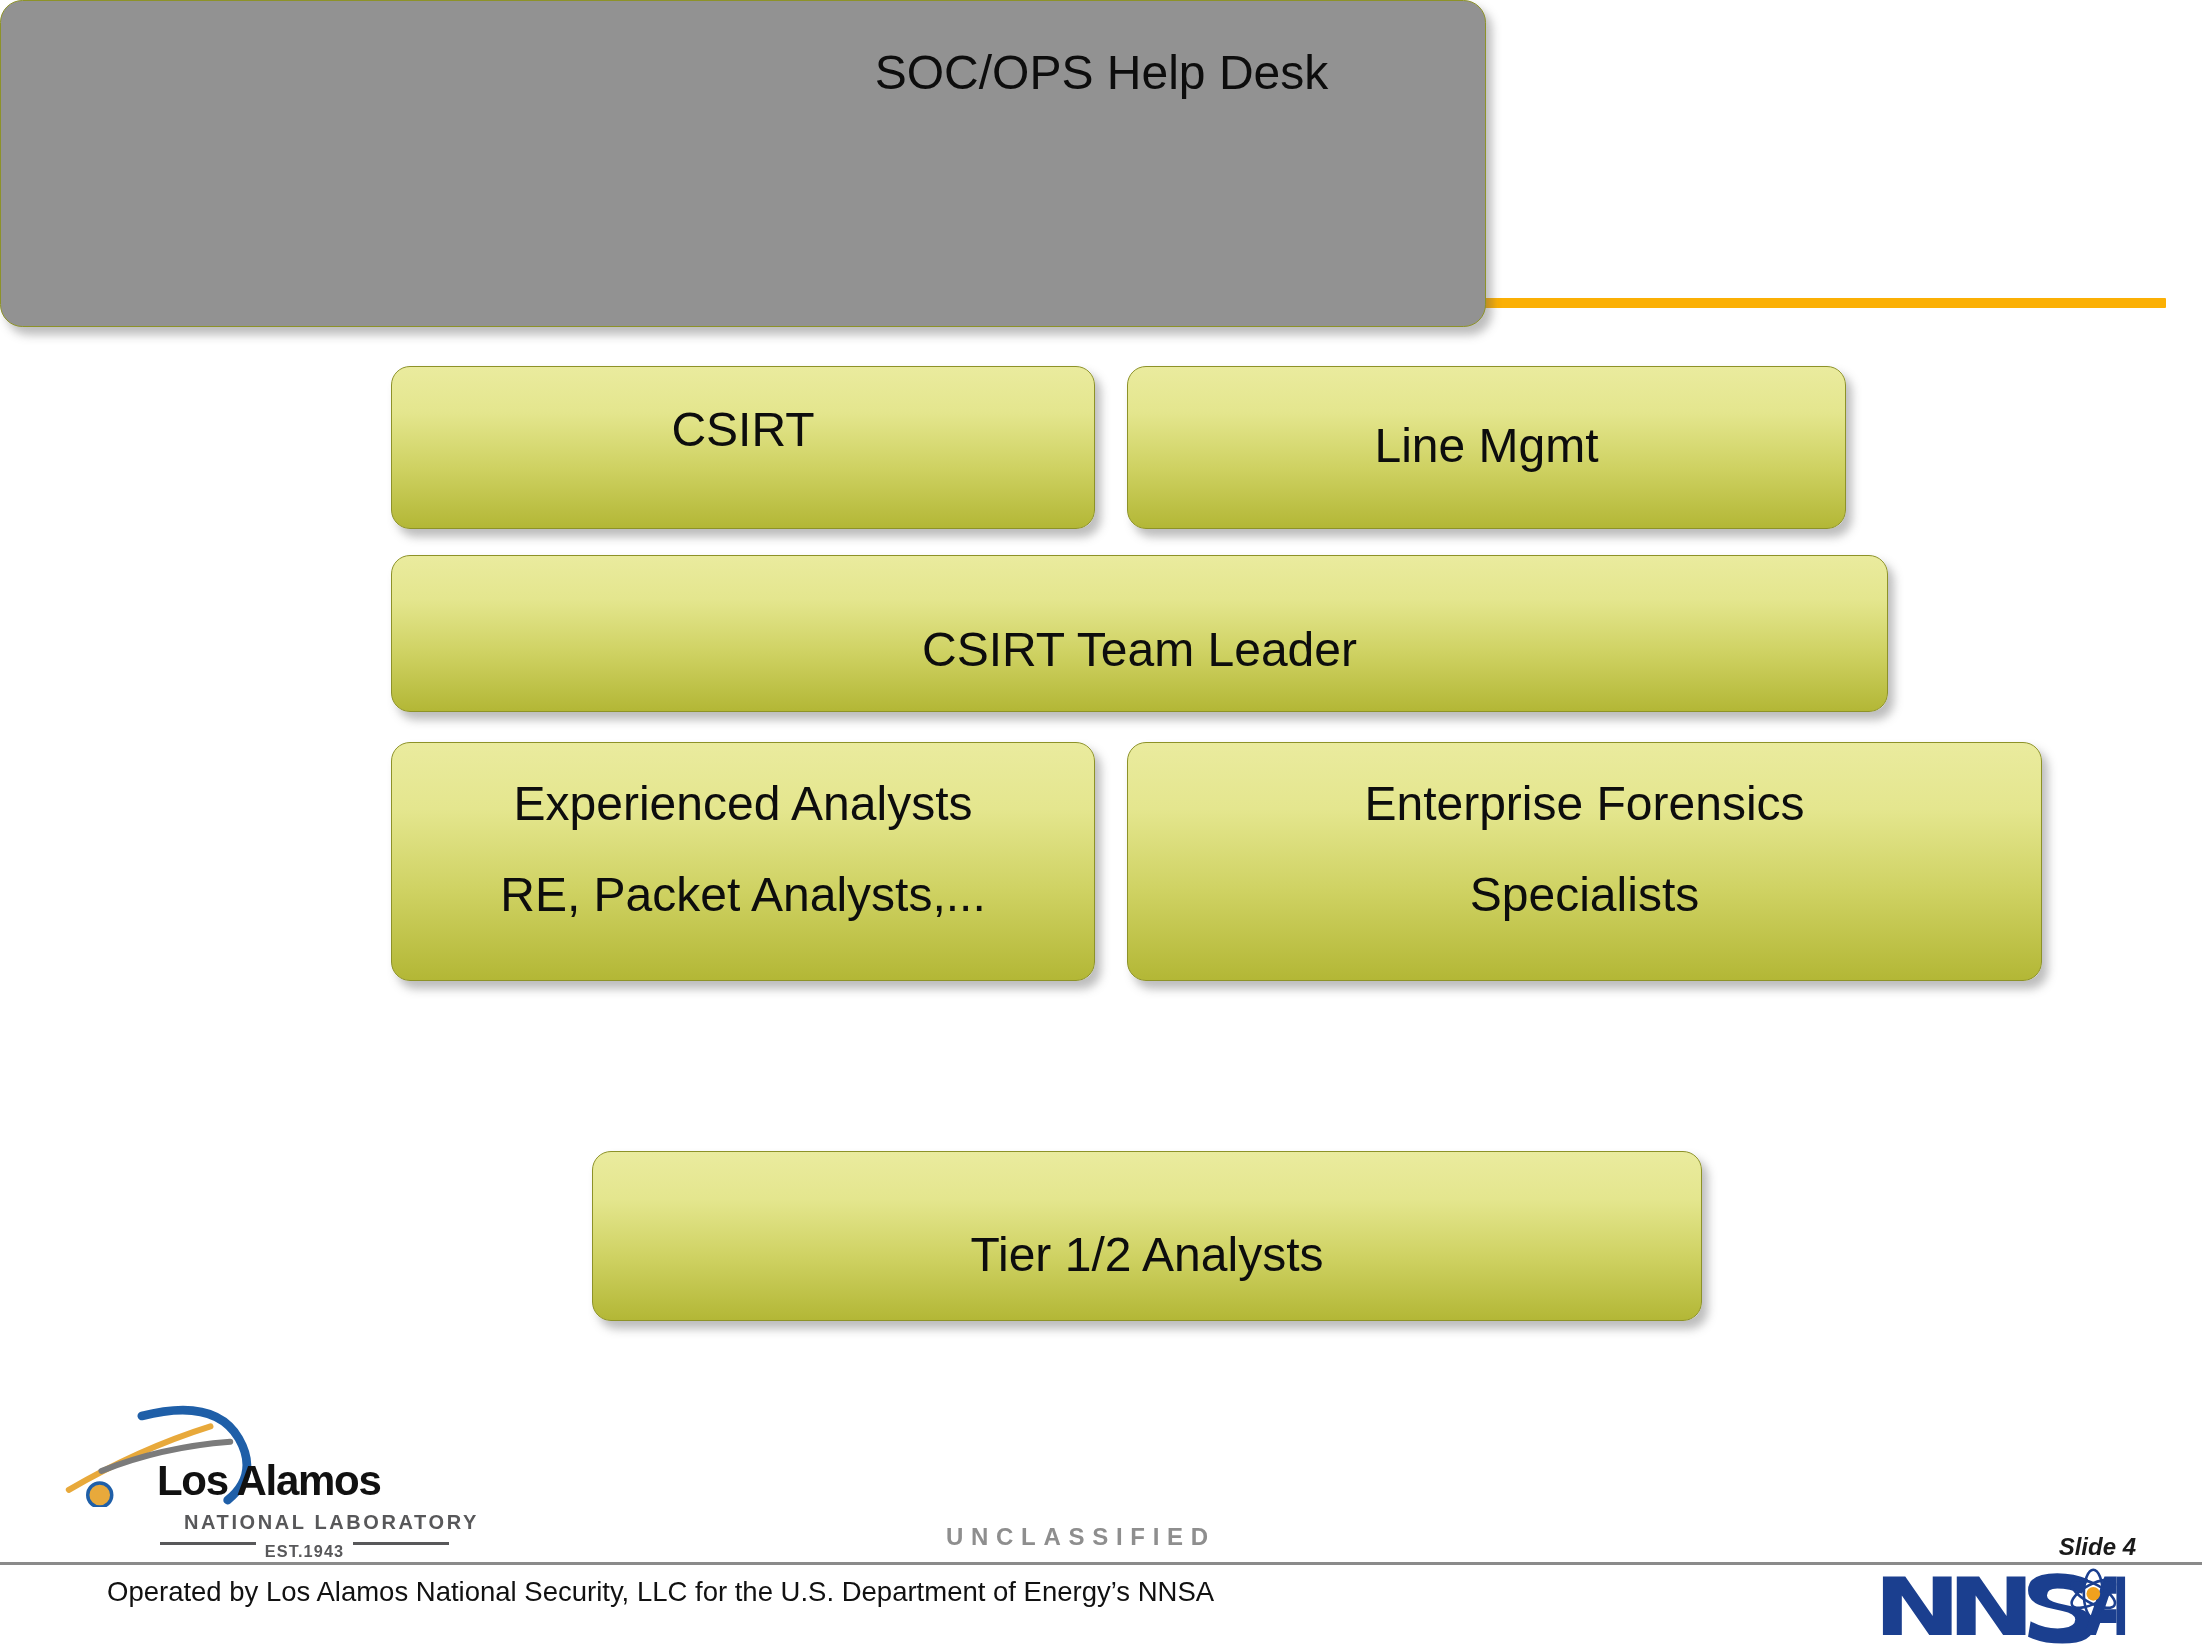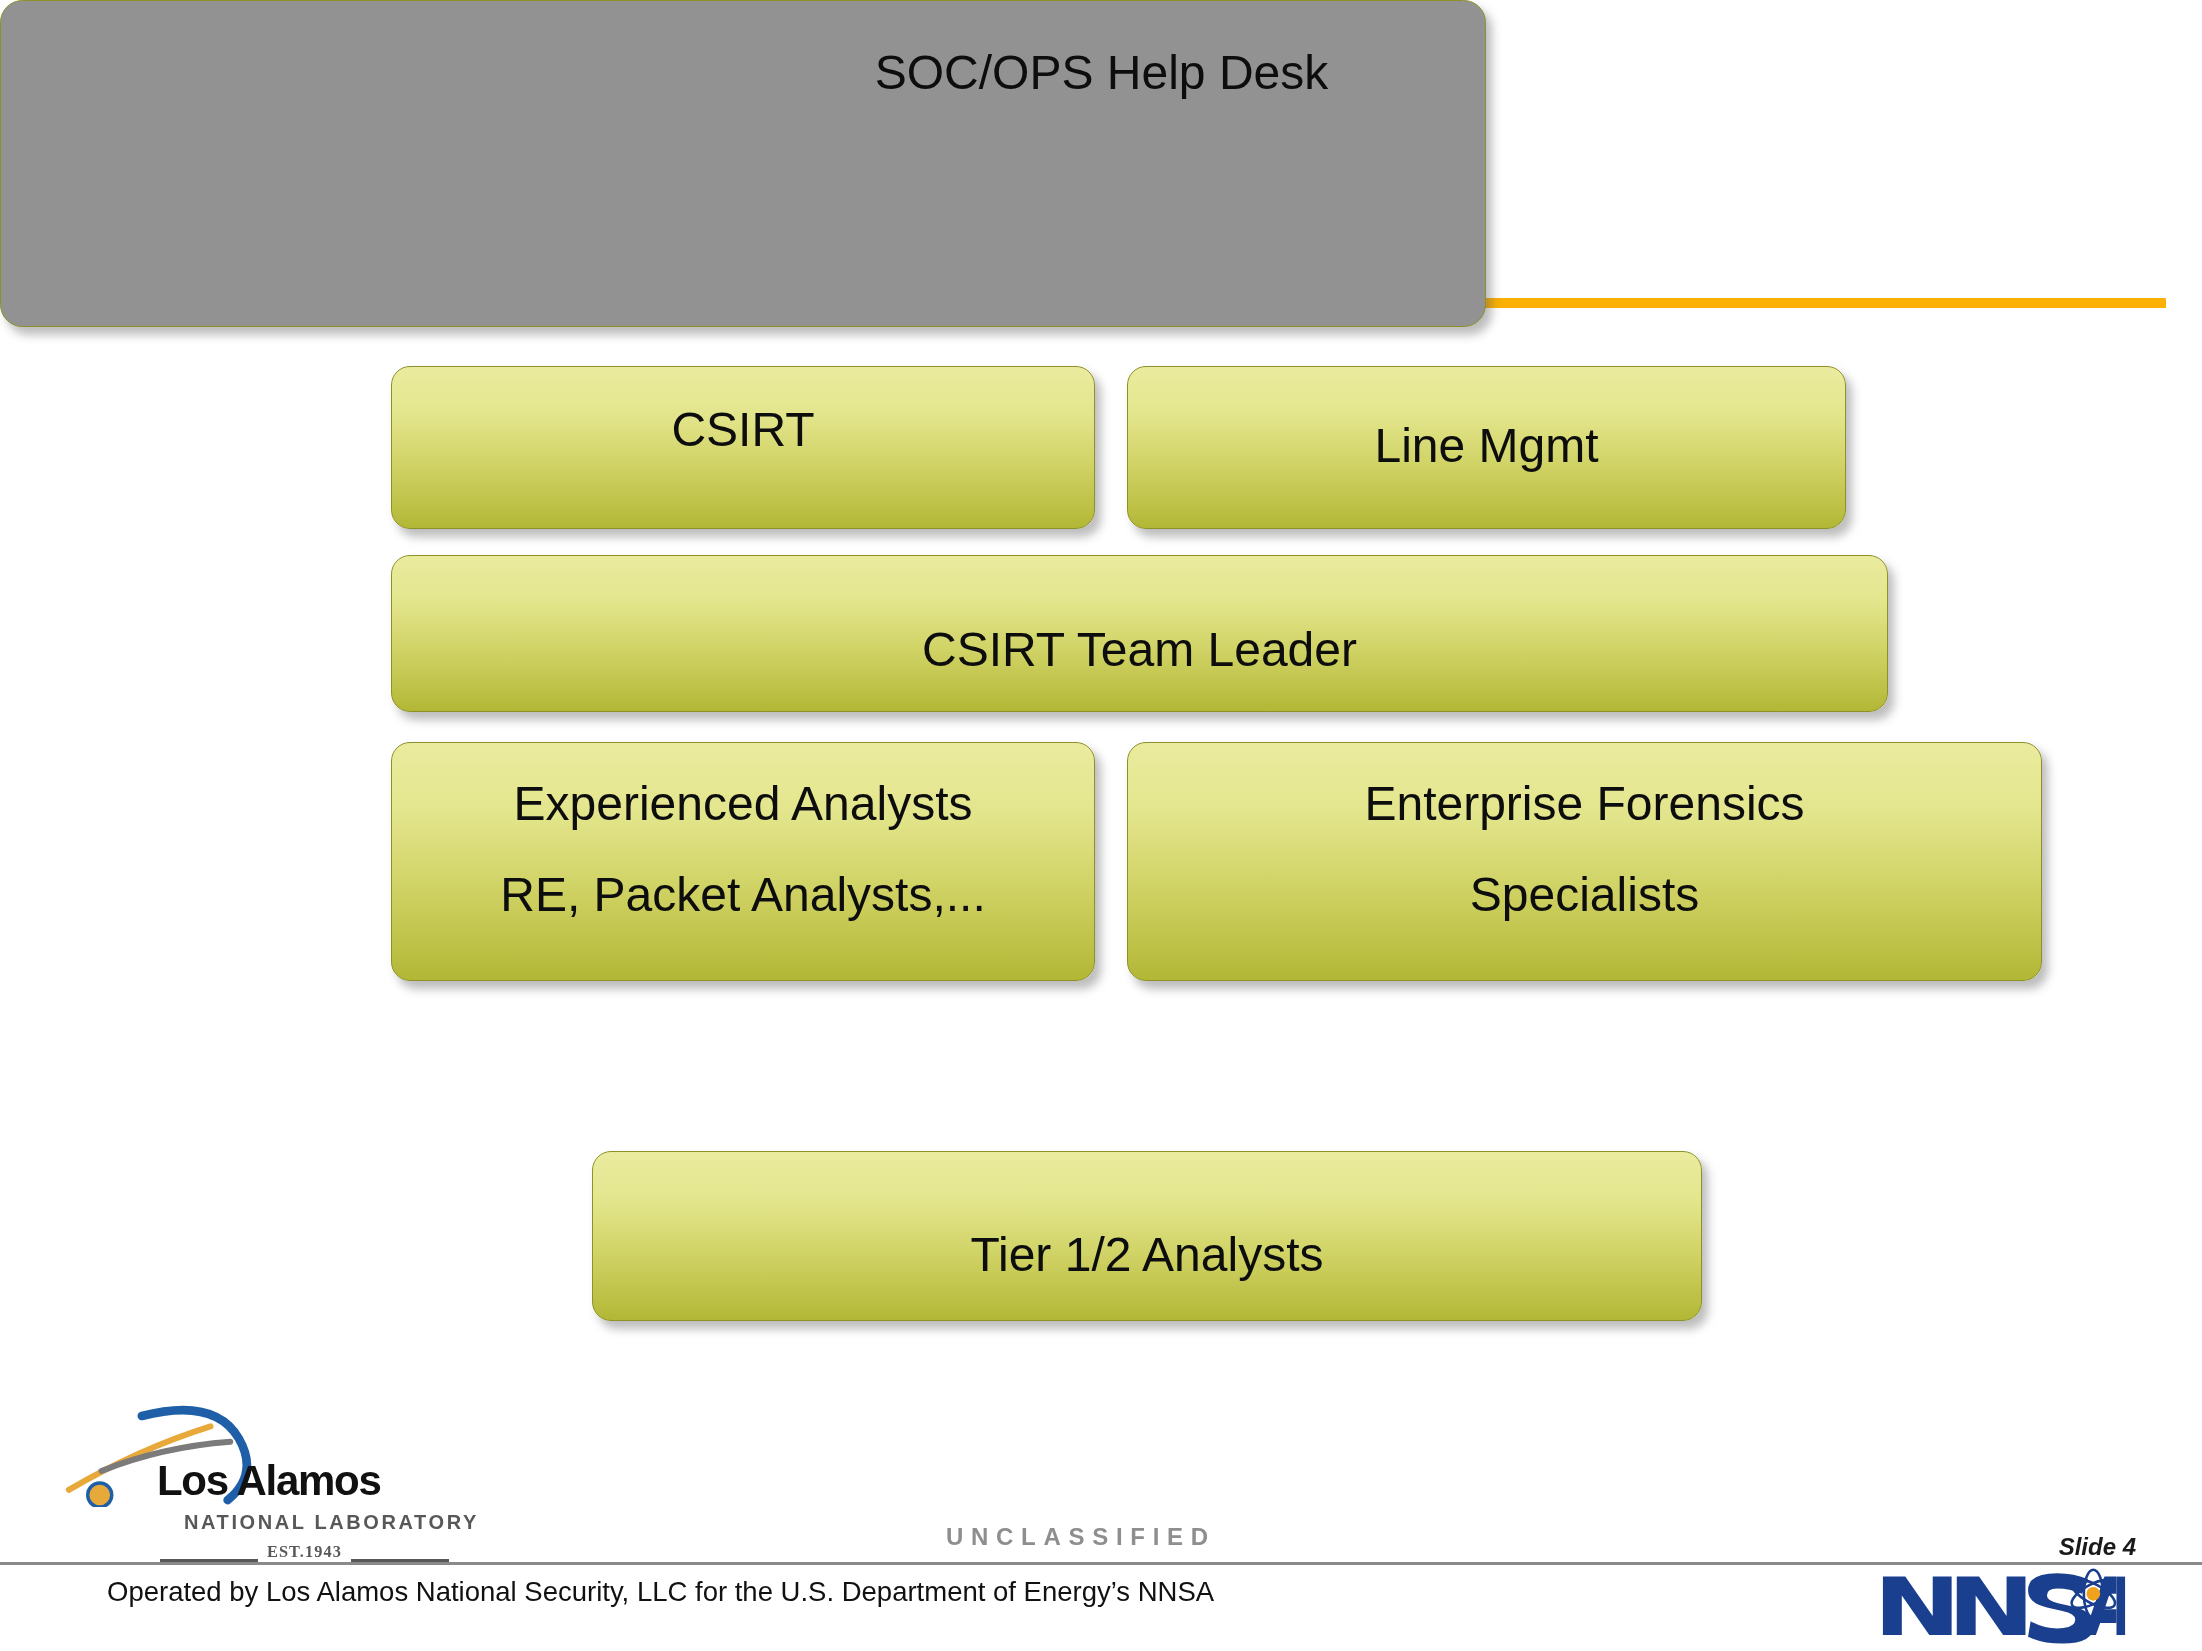--- a/index.html
+++ b/index.html
@@ -176,23 +176,22 @@
     white-space: nowrap;
     margin-left: 24px;
   }
 
   .lanl-est-row {
     position: absolute;
     left: 100px;
     top: 138px;
     width: 289px;
     display: flex;
-    align-items: flex-end;
+    align-items: flex-start;
     gap: 8.6px;
-    font-family: Liberation Serif, serif;
   }
   .lanl-est-row .bar { flex: 1; height: 2.6px; background: #58585a; }
   .lanl-est-row .est {
     font-size: 16.3px;
     font-weight: bold;
     color: #58585a;
     letter-spacing: 1.1px;
     white-space: nowrap;
   }
 

